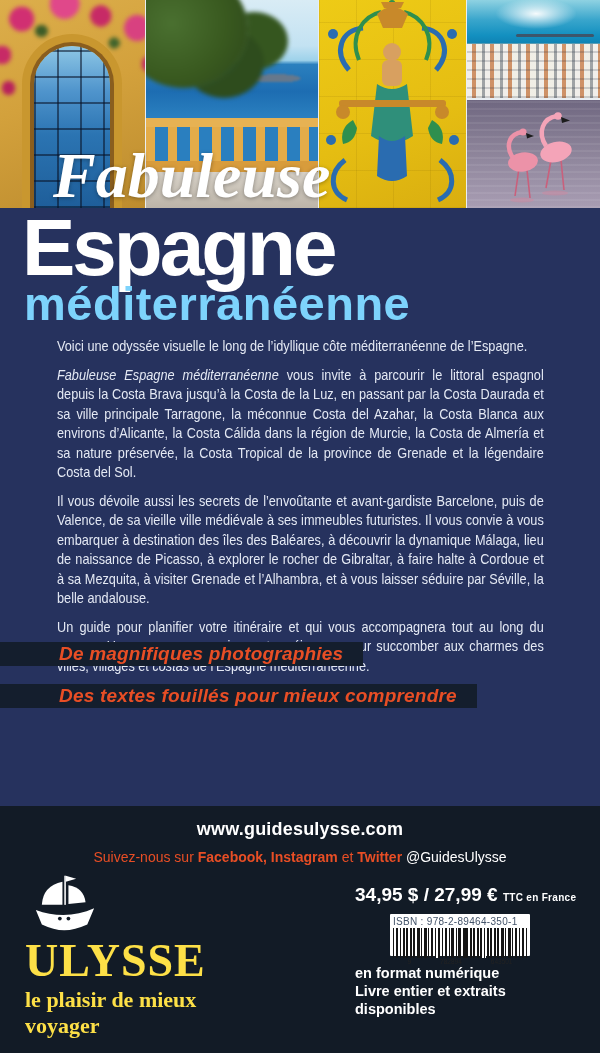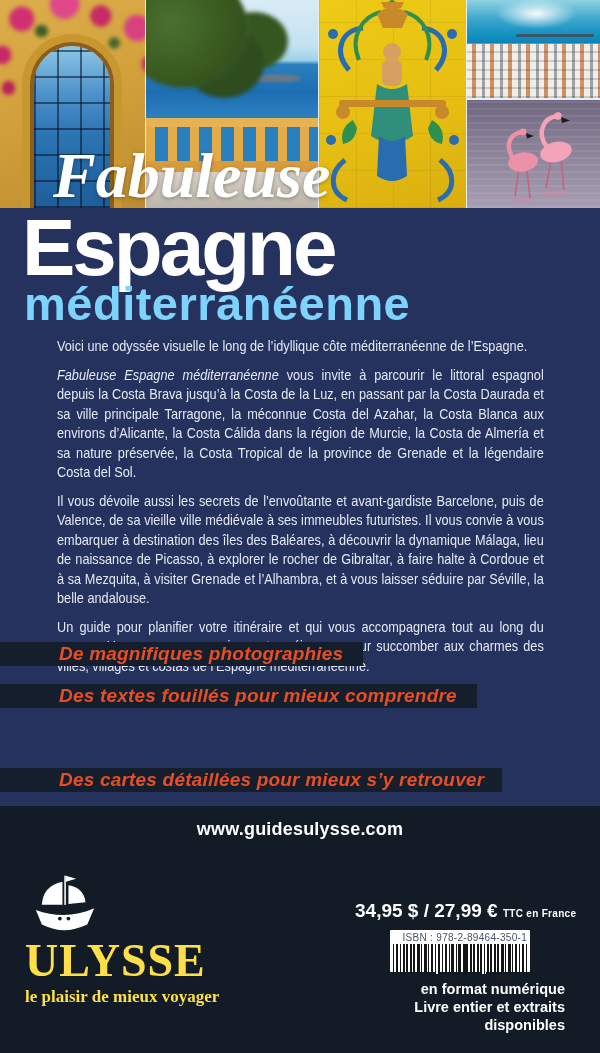--- a/index.html
+++ b/index.html
@@ -97,23 +97,23 @@
   .website{position:absolute;top:13px;left:0;width:100%;text-align:center;
     color:#fff;font-size:18px;font-weight:bold;letter-spacing:0.2px;}
   .social{position:absolute;top:43px;left:0;width:100%;text-align:center;
     font-size:14px;color:var(--orange);}
   .social .bold{font-weight:bold;}
   .social .white{color:#fff;}
 
   .brand{position:absolute;left:25px;top:68px;width:240px;color:#fde047;}
   .brand .ship{height:60px;}
   .brand-name{font-family:"Liberation Serif",serif;font-weight:bold;font-size:46px;line-height:1.0;letter-spacing:1px;}
-  .brand-tagline{font-family:"Liberation Serif",serif;font-weight:bold;font-size:17px;margin-top:3px;}
-
-  .price-block{position:absolute;left:355px;top:94px;width:210px;text-align:right;color:#fff;}
+  .brand-tagline{font-family:"Liberation Serif",serif;font-weight:bold;font-size:22px;margin-top:3px;}
+
+  .price-block{position:absolute;left:355px;top:78px;width:210px;text-align:left;color:#fff;}
   .price{font-size:19px;font-weight:bold;white-space:nowrap;}
   .price .note{font-size:10px;font-weight:bold;letter-spacing:0.3px;}
   .barcode{width:140px;height:42px;margin:8px auto 0;background:#fff;border-radius:1px;padding:2px 3px 1px;}
   .barcode .isbn{font-size:10px;color:#44546a;letter-spacing:0.3px;white-space:nowrap;}
   .barcode .bars{height:30px;margin-top:1px;background:
       repeating-linear-gradient(90deg,#151515 0 1.5px,transparent 1.5px 3.5px),
       repeating-linear-gradient(90deg,#151515 0 1px,transparent 1px 6.5px),
       repeating-linear-gradient(90deg,transparent 0 42px,#fff 42px 47px,transparent 47px 89px,#fff 89px 93px);}
   .barcode .ean{display:flex;justify-content:space-around;font-size:6.5px;color:#222;line-height:7px;}
   .digital{margin-top:8px;font-size:14.5px;font-weight:bold;line-height:18px;}
@@ -209,27 +209,25 @@
       <p>Il vous dévoile aussi les secrets de l’envoûtante et avant-gardiste Barcelone, puis de Valence, de sa vieille ville médiévale à ses immeubles futuristes. Il vous convie à vous embarquer à destination des îles des Baléares, à découvrir la dynamique Málaga, lieu de naissance de Picasso, à explorer le rocher de Gibraltar, à faire halte à Cordoue et à sa Mezquita, à visiter Grenade et l’Alhambra, et à vous laisser séduire par Séville, la belle andalouse.</p>
       <p><span>Un guide pour planifier votre itinéraire et qui vous accompagnera tout au long du voyage. Un ouvrage pour revivre votre séjour ou pour succomber aux charmes des villes, villages et </span><em>costas</em><span> de l’Espagne méditerranéenne.</span></p>
     </div>
 
     <div class="banner b2">
         <span>Des textes fouillés pour mieux comprendre</span>
       </div>
     <div class="banner b1">
         <span>De magnifiques photographies</span>
       </div>
-    <div class="banner b4">
-        <span>Des cartes détaillées pour mieux s’y retrouver</span>
-      </div>
   </div>
 
   <div class="footer">
     <div class="website">www.guidesulysse.com</div>
+    <div class="social"><span>Suivez-nous sur </span><span class="bold">Facebook, Instagram</span><span> et </span><span class="bold">Twitter</span><span class="white"> @GuidesUlysse</span></div>
 
     <div class="brand">
       <svg class="ship" width="80" height="60" viewBox="0 0 80 70">
         <g fill="#ffffff">
           <rect x="39.2" y="2" width="1.8" height="34"></rect>
           <path d="M41,2 l12,3.5 -12,3.5 z"></path>
           <path d="M13,36 Q14,14 37,9 L37,36 Z"></path>
           <path d="M44,13 Q62,16 64,33 L44,35 Z"></path>
           <path d="M6,42 C28,50 52,50 74,40 L66,59 C46,68 32,68 13,59 Z"></path>
         </g>

